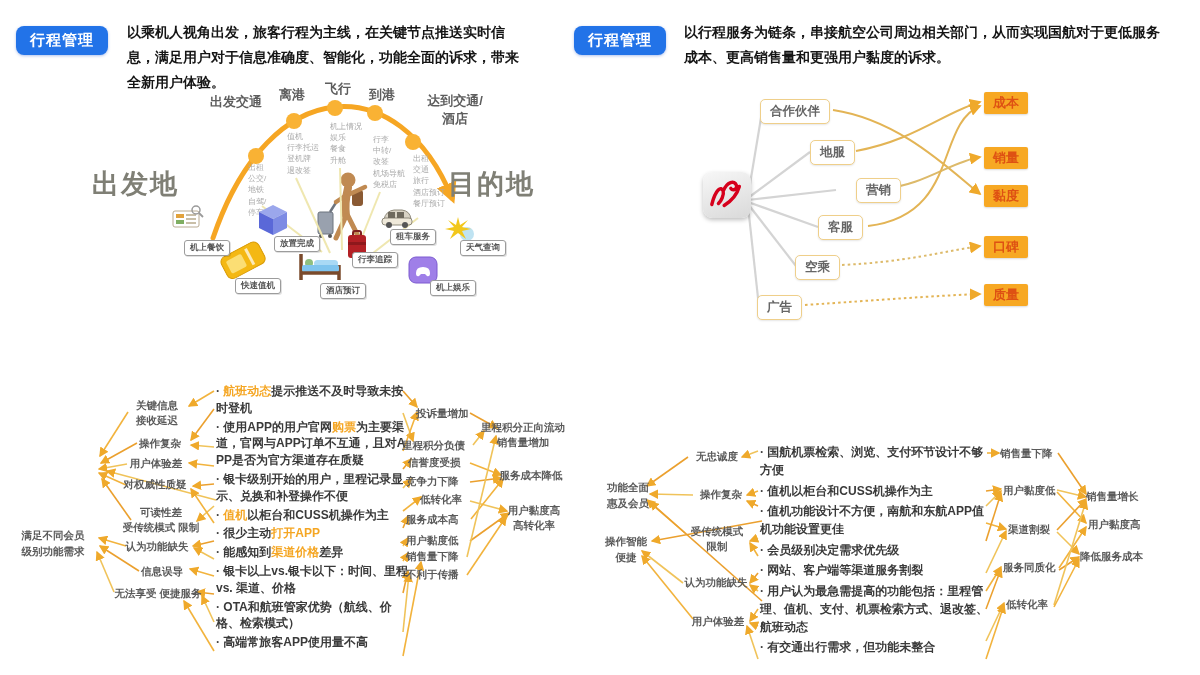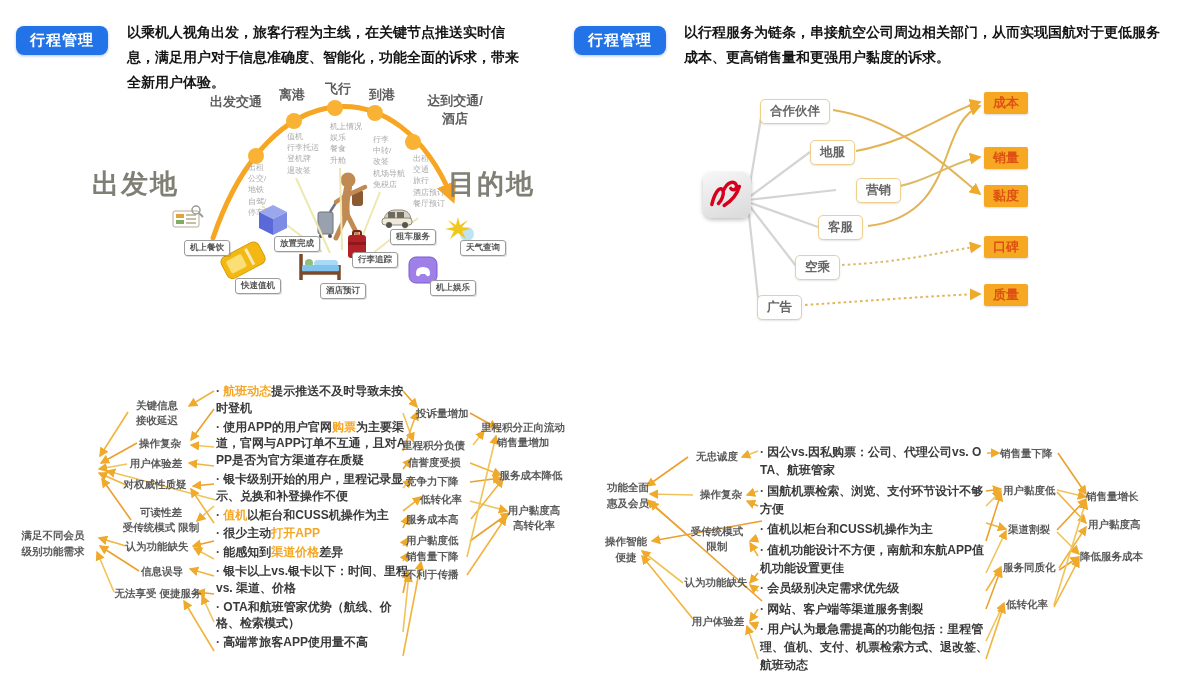--- a/index.html
+++ b/index.html
@@ -356,21 +356,20 @@
 便捷</div>
 
   <div class="abs node" style="left:688px;top:449px;width:58px;">无忠诚度</div>
   <div class="abs node" style="left:692px;top:487px;width:58px;">操作复杂</div>
   <div class="abs node pre" style="left:684px;top:524px;width:66px;">受传统模式
 限制</div>
   <div class="abs node" style="left:678px;top:575px;width:76px;">认为功能缺失</div>
   <div class="abs node" style="left:686px;top:614px;width:64px;">用户体验差</div>
 
   <div class="abs findings wide" style="left:760px;top:443px;width:228px;">
-    <div class="fi">因公vs.因私购票：公司、代理公司vs. OTA、航班管家</div>
     <div class="fi">国航机票检索、浏览、支付环节设计不够方便</div>
     <div class="fi">值机以柜台和CUSS机操作为主</div>
     <div class="fi">值机功能设计不方便，南航和东航APP值机功能设置更佳</div>
     <div class="fi">会员级别决定需求优先级</div>
     <div class="fi">网站、客户端等渠道服务割裂</div>
     <div class="fi">用户认为最急需提高的功能包括：里程管理、值机、支付、机票检索方式、退改签、航班动态</div>
     <div class="fi">有交通出行需求，但功能未整合</div>
   </div>
 
   <div class="abs node" style="left:1000px;top:446px;">销售量下降</div>

